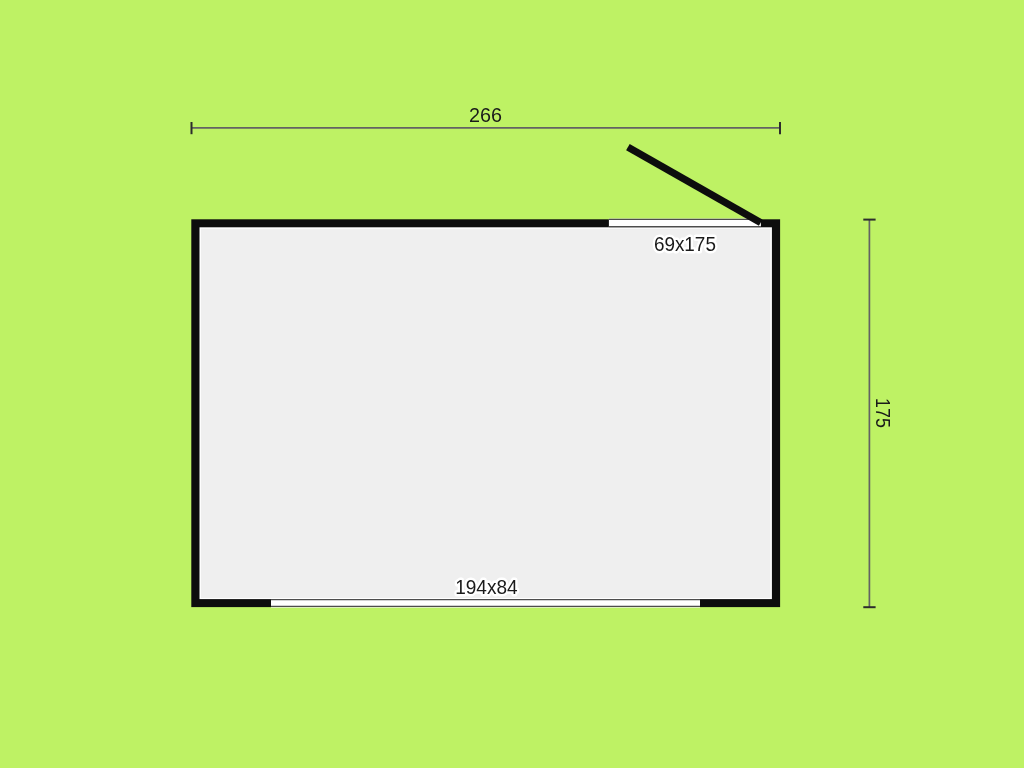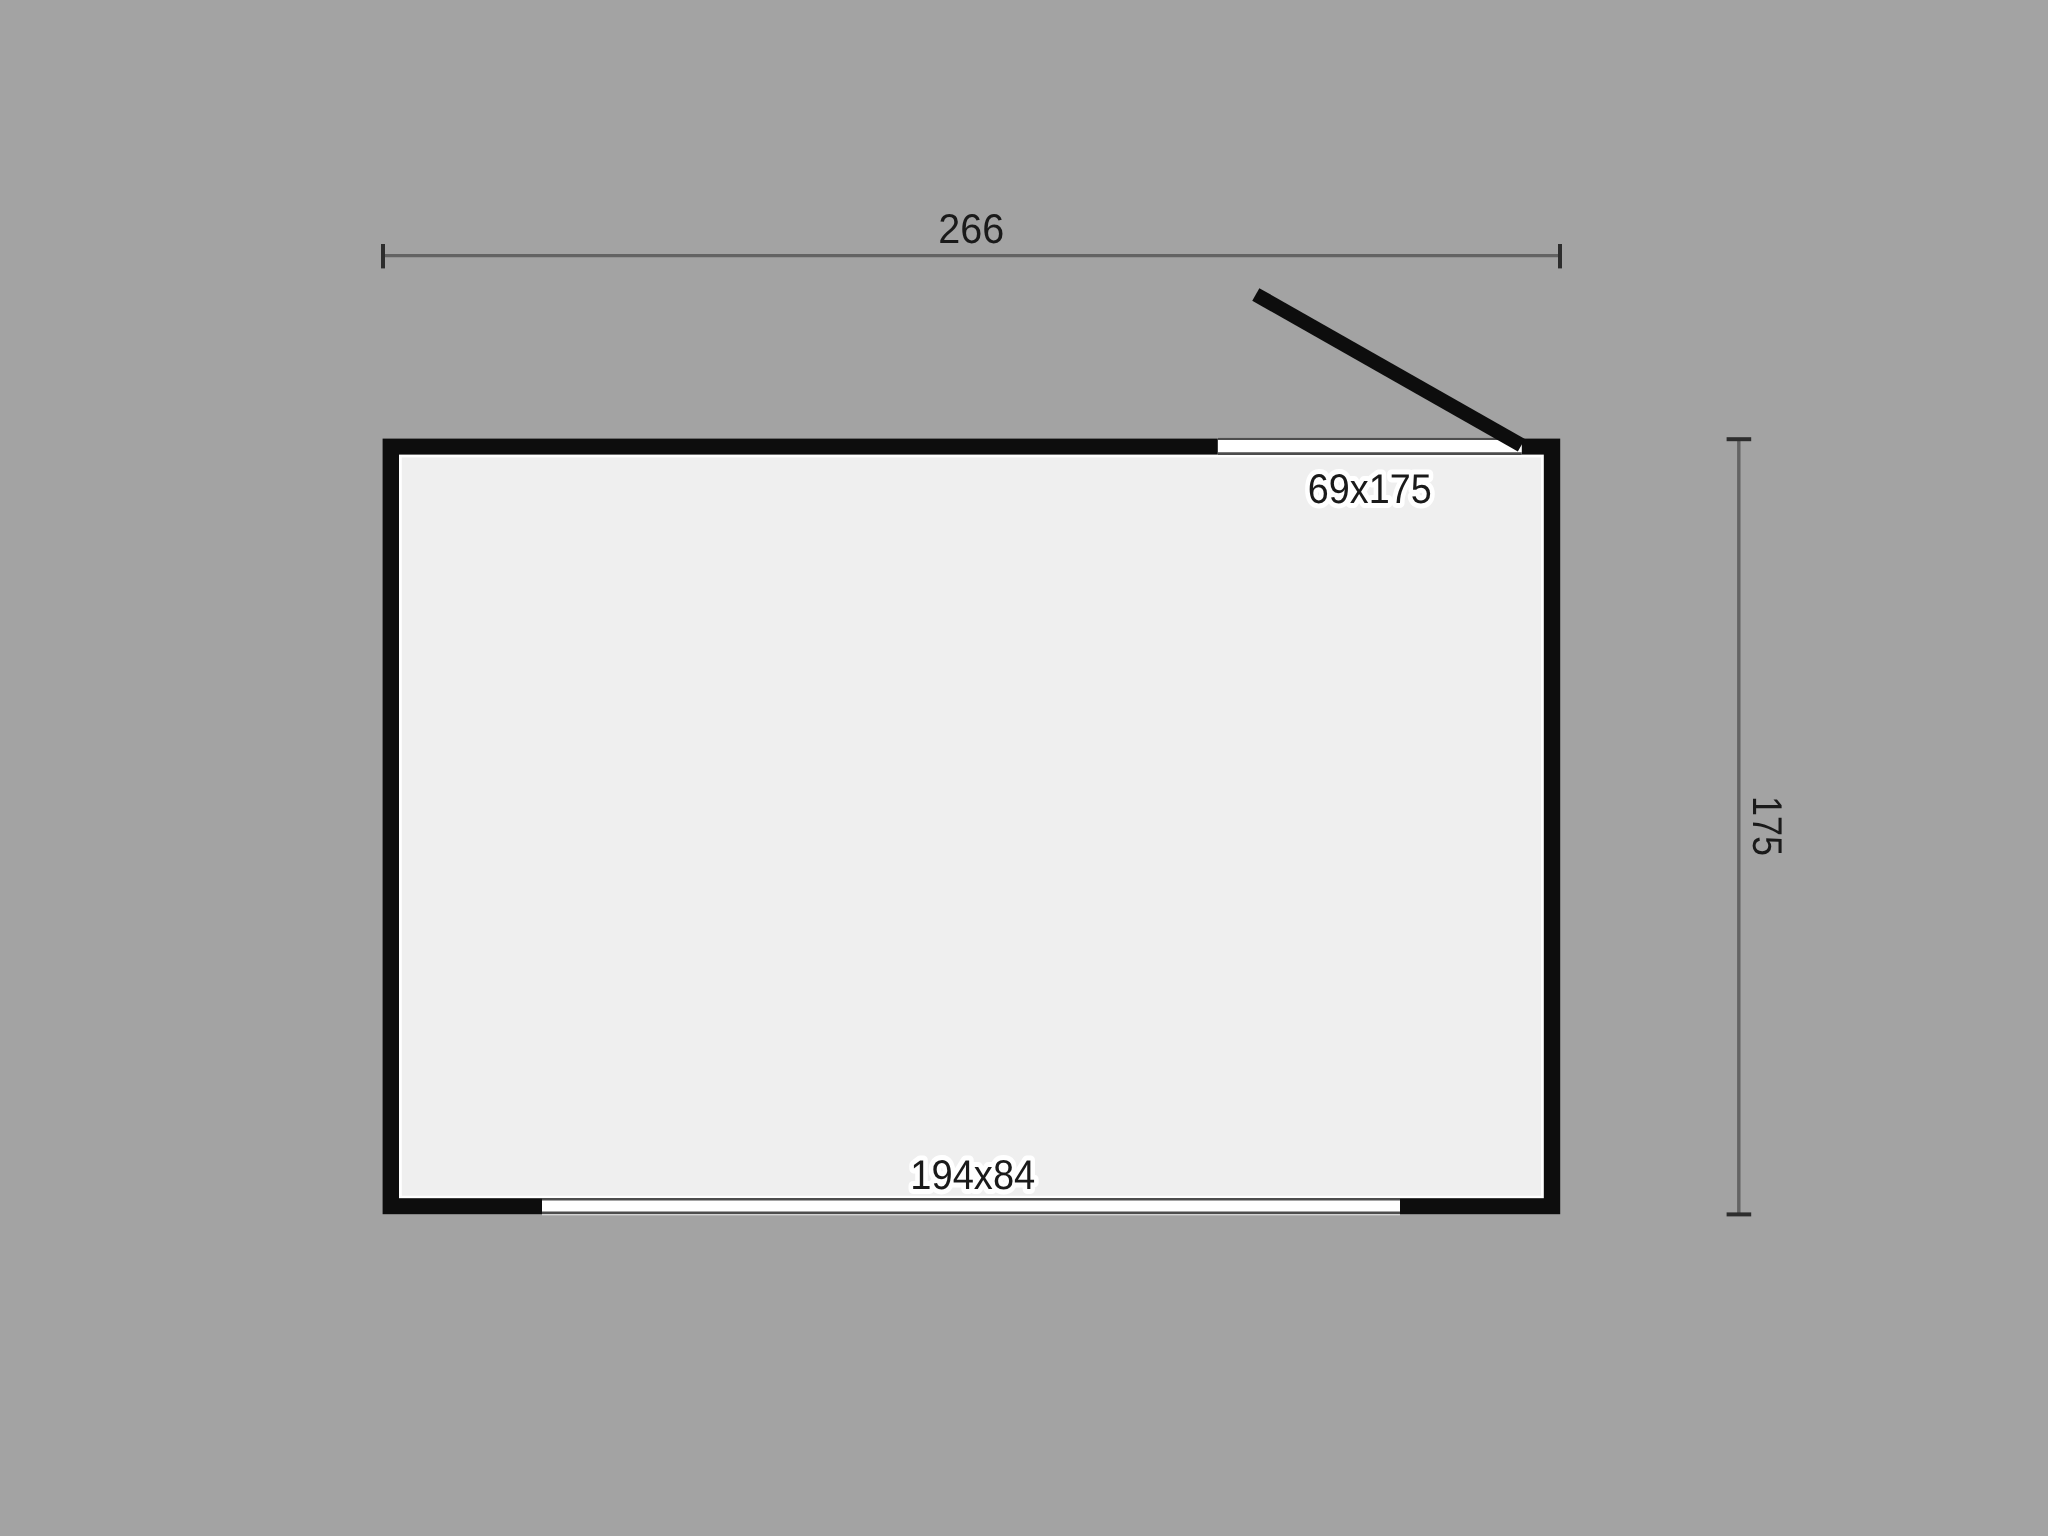--- a/index.html
+++ b/index.html
@@ -1,17 +1,17 @@
 <!DOCTYPE html>
 <html><head>
 <meta charset="utf-8">
 <title>Floorplan</title>
 <style>
   html,body{margin:0;padding:0;background:#ffffff;}
-  .page{width:1024px;height:768px;position:relative;overflow:hidden;background:#a3a3a3;}
+  .page{width:1024px;height:768px;position:relative;overflow:hidden;background:#bef264;}
   svg{display:block;}
   text{font-family:"Liberation Sans", sans-serif;fill:#1a1a1a;}
 </style>
 </head>
 <body>
 <div class="page">
 <svg width="1024" height="768" viewBox="0 0 1024 768">
 
   <rect x="191.3" y="219.3" width="588.8" height="387.8" fill="#0d0d0d"></rect>
 

